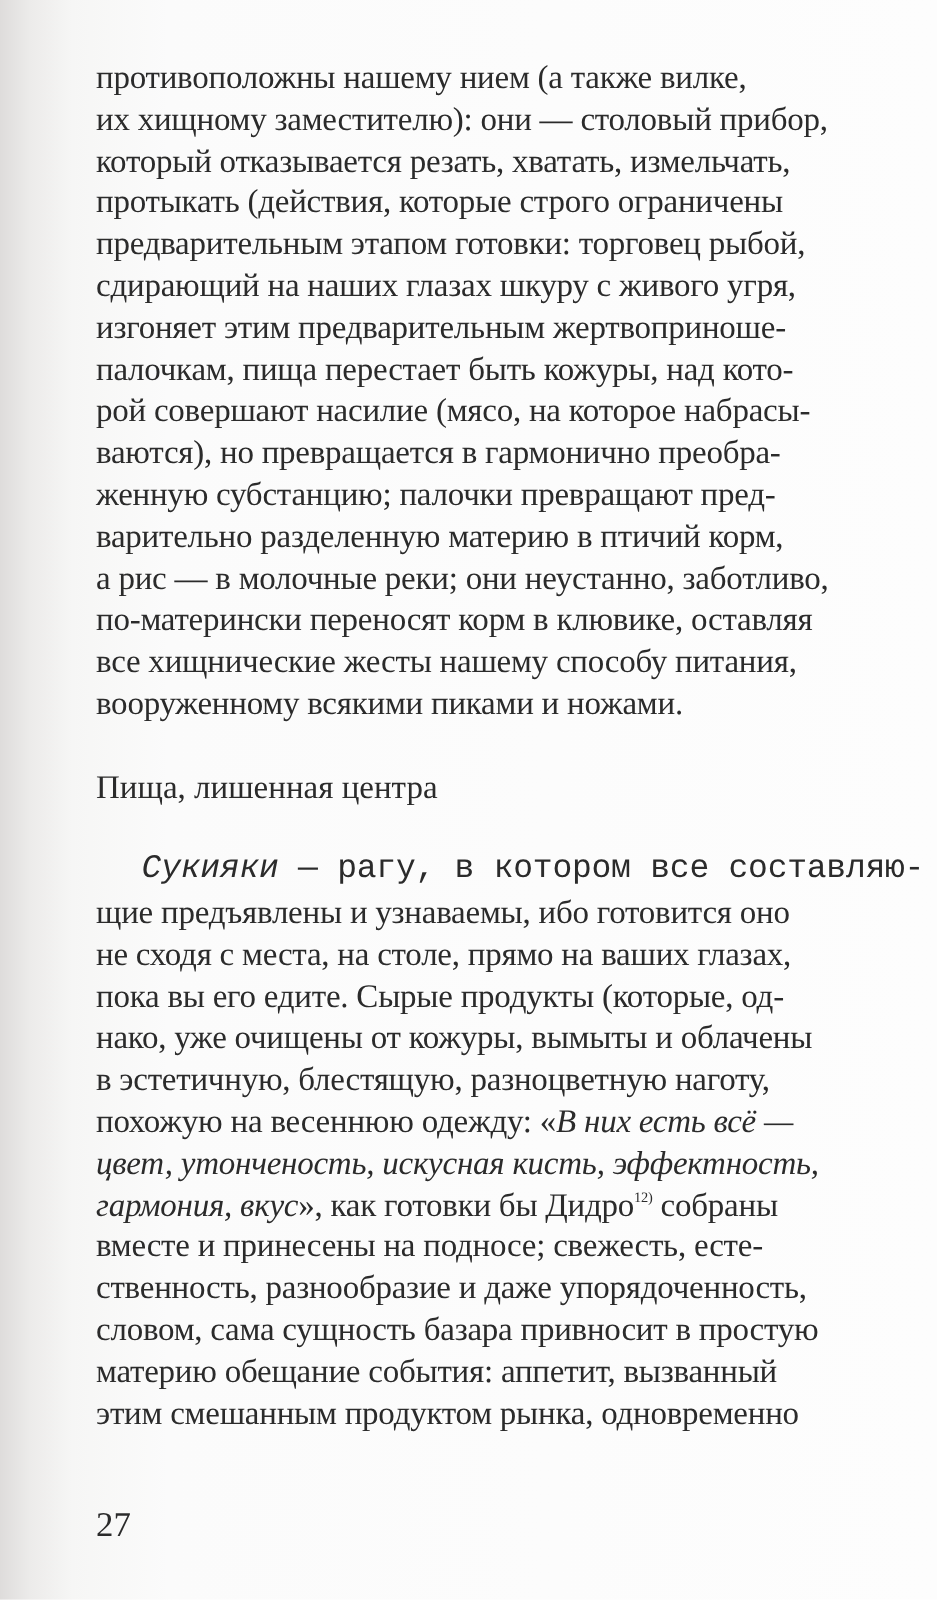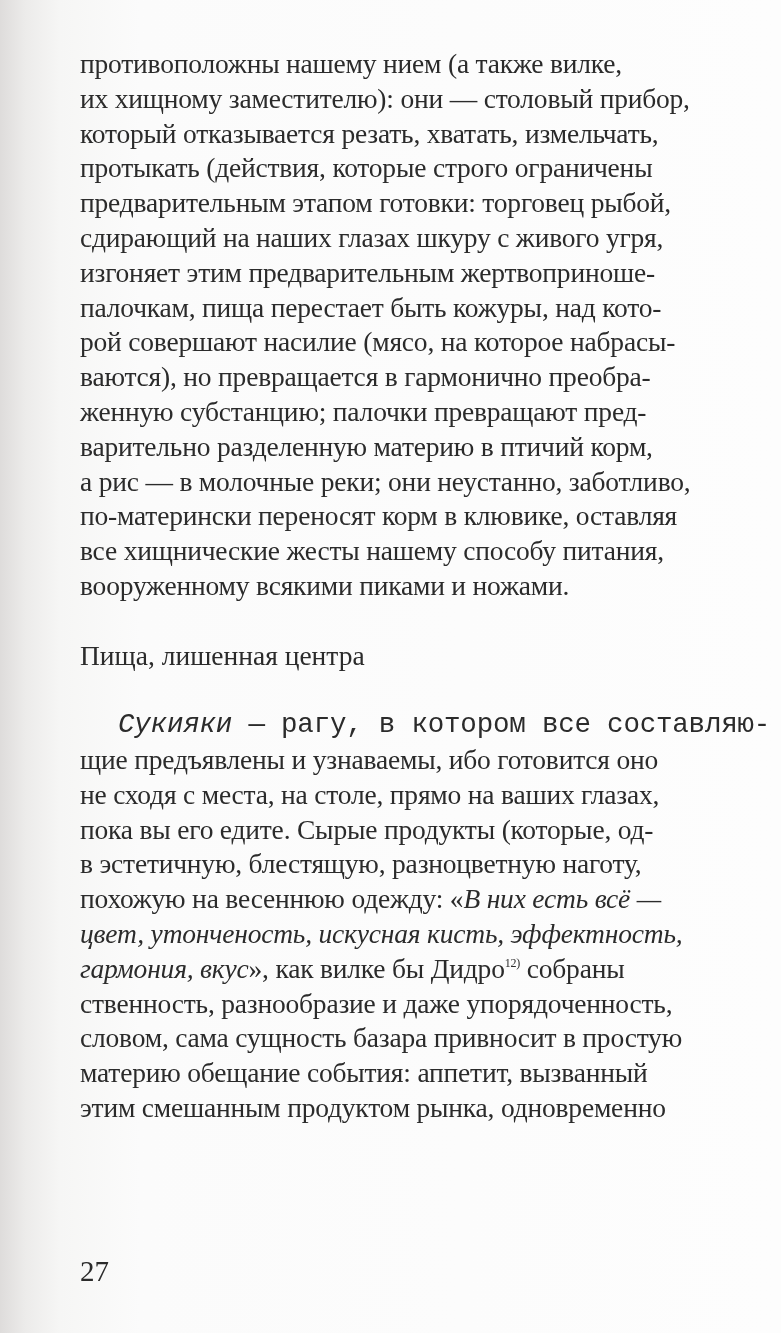--- a/index.html
+++ b/index.html
@@ -47,24 +47,26 @@
 
   <div class="gap"></div>
   <div class="heading">Пища, лишенная центра</div>
   <div class="gap"></div>
 
   <div>
     <div class="line indent"><em>Сукияки</em><span> — рагу, в котором все составляю-</span></div>
     <div class="line">щие предъявлены и узнаваемы, ибо готовится оно</div>
     <div class="line">не сходя с места, на столе, прямо на ваших глазах,</div>
     <div class="line">пока вы его едите. Сырые продукты (которые, од-</div>
+    <div class="line">нако, уже очищены от кожуры, вымыты и облачены</div>
     <div class="line">в эстетичную, блестящую, разноцветную наготу,</div>
     <div class="line"><span>похожую на весеннюю одежду: «</span><em>В них есть всё —</em></div>
     <div class="line"><em>цвет, утонченость, искусная кисть, эффектность,</em></div>
-    <div class="line"><em>гармония, вкус</em><span>», как вилке бы Дидро</span><sup>12)</sup><span> собраны</span></div>
+    <div class="line"><em>гармония, вкус</em><span>», как готовки бы Дидро</span><sup>12)</sup><span> собраны</span></div>
+    <div class="line">вместе и принесены на подносе; свежесть, есте-</div>
     <div class="line">ственность, разнообразие и даже упорядоченность,</div>
     <div class="line">словом, сама сущность базара привносит в простую</div>
     <div class="line">материю обещание события: аппетит, вызванный</div>
     <div class="line">этим смешанным продуктом рынка, одновременно</div>
   </div>
 </div>
 
 <div class="page-number">27</div>
 
 </body></html>

